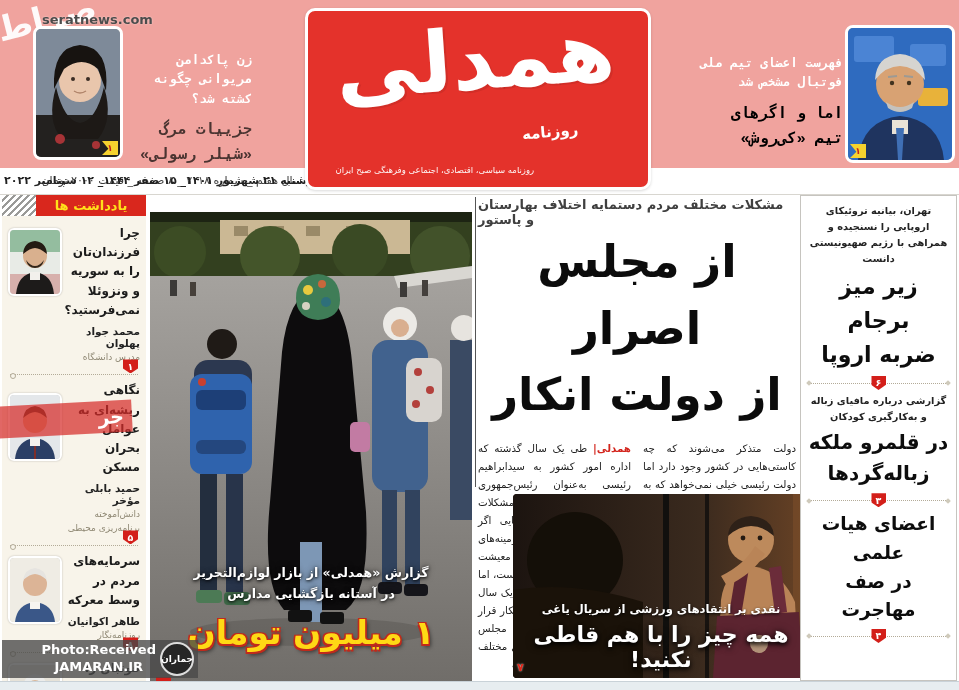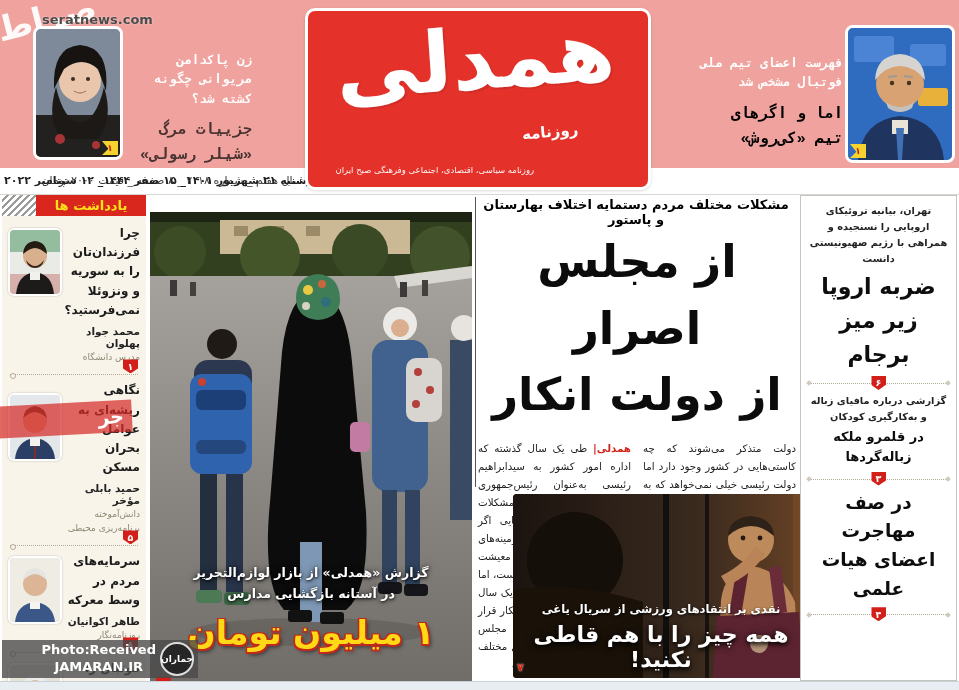--- a/index.html
+++ b/index.html
@@ -70,21 +70,21 @@
   .mp-caption{position:absolute;left:0;right:0;top:350px;text-align:center;color:#fff;
         font-size:12.5px;font-weight:bold;line-height:1.7;text-shadow:0 1px 3px rgba(0,0,0,.95),0 0 6px rgba(0,0,0,.7);}
   .mp-head{position:absolute;left:0;right:0;top:398px;text-align:center;color:#ffd915;font-weight:bold;
         text-shadow:1.5px 1.5px 0 #c02a1c,-1.5px -1.5px 0 #c02a1c,1.5px -1.5px 0 #c02a1c,-1.5px 1.5px 0 #c02a1c,2px 3px 4px rgba(0,0,0,.6);}
   .mp-head .l1{font-size:30px;line-height:1.45;}
   .mp-head .l2{font-size:33px;line-height:1.4;}
   .mp-flag{position:absolute;left:6px;bottom:8px;}
   
   .lead{position:absolute;left:478px;top:195px;width:318px;}
   .lead-rule{position:absolute;left:475px;top:197px;width:1px;height:290px;background:#555;}
-  .lead-kicker{font-size:13px;font-weight:bold;color:#000000;text-align:center;padding:2px 2px 0 0;}
+  .lead-kicker{font-size:13px;font-weight:bold;color:#404040;text-align:left;padding:2px 2px 0 0;}
   .lead-head{font-size:45px;font-weight:bold;color:#0c0c0c;text-align:center;line-height:1.48;margin-top:2px;}
   .lead-body{display:flex;flex-direction:row-reverse;gap:12px;margin-top:10px;}
   .lead-col{width:153px;font-size:10.3px;line-height:1.75;text-align:justify;color:#1e1e1e;}
   .lead-in{color:#d3241c;font-weight:bold;}
   .lead-more{font-weight:bold;font-size:11px;margin-top:4px;}
   .wrestler{position:absolute;left:513px;top:494px;width:310px;height:184px;border-radius:4px;
         overflow:hidden;background:#2a1d14;}
   .wr-kicker{position:absolute;left:0;right:14px;top:108px;text-align:center;color:#fff;font-size:11.5px;
         font-weight:bold;text-shadow:0 1px 3px rgba(0,0,0,.95);}
   .wr-head{position:absolute;left:0;right:14px;top:128px;text-align:center;color:#fff;font-size:22px;
@@ -95,21 +95,21 @@
   .rcol{position:absolute;left:800px;top:195px;width:157px;height:486px;background:#fff;
         border:1px solid #c6c4bf;box-sizing:border-box;padding:4px 6px;}
   .rc-item{text-align:center;}
   .rc-kicker{font-size:9.8px;font-weight:bold;color:#232323;line-height:1.65;margin-top:3px;}
   .rc-head{font-weight:bold;color:#0d0d0d;line-height:1.55;margin-top:2px;}
   .rc-sep{position:relative;border-top:1px dotted #b3ab98;margin:11px 0 9px 0;}
   .rc-sep .pg{position:absolute;left:50%;top:-8px;transform:translateX(-50%);}
   .rc-sep::before,.rc-sep::after{content:"";position:absolute;top:-2.5px;width:4px;height:4px;
         background:#cfcabb;transform:rotate(45deg);}
   .rc-sep::before{left:0;} .rc-sep::after{right:0;}
-  .sz1{font-size:22px;} .sz2{font-size:13px;} .sz3{font-size:18.5px;}
+  .sz1{font-size:22px;} .sz2{font-size:20px;} .sz3{font-size:18.5px;}
   
   .bottom-strip{position:absolute;left:0;bottom:0;width:959px;height:8px;background:#e7edf0;
         border-top:1px solid #c9d2d8;}
   svg{display:block;}
 </style>
 </head>
 <body>
 
 <div id="page">
 
@@ -393,43 +393,43 @@
     <div class="wr-kicker">نقدی بر انتقادهای ورزشی از سریال یاغی</div>
     <div class="wr-head">همه چیز را با هم قاطی نکنید!</div>
     <div class="wr-flag">۷</div>
   </div>
 
   <div class="rcol">
 
     <div class="rc-item">
       <div class="rc-kicker">تهران، بیانیه تروئیکای اروپایی را نسنجیده و همراهی با رژیم صهیونیستی دانست</div>
       <div class="rc-head sz1">
+        <div>زیر میز برجام</div>
         <div>ضربه اروپا</div>
-        <div>زیر میز برجام</div>
       </div>
       <div class="rc-sep">
           <span class="pg">۶</span>
         </div>
     </div>
 
     <div class="rc-item">
       <div class="rc-kicker">گزارشی درباره مافیای زباله و به‌کارگیری کودکان</div>
       <div class="rc-head sz2">
         <div>در قلمرو ملکه</div>
         <div>زباله‌گردها</div>
       </div>
       <div class="rc-sep">
           <span class="pg">۳</span>
         </div>
     </div>
 
     <div class="rc-item">
       <div class="rc-head sz3">
+        <div>اعضای هیات علمی</div>
         <div>در صف مهاجرت</div>
-        <div>اعضای هیات علمی</div>
       </div>
       <div class="rc-sep">
           <span class="pg">۴</span>
         </div>
     </div>
 
   </div>
 
   <div class="bottom-strip"></div>
 </div>

